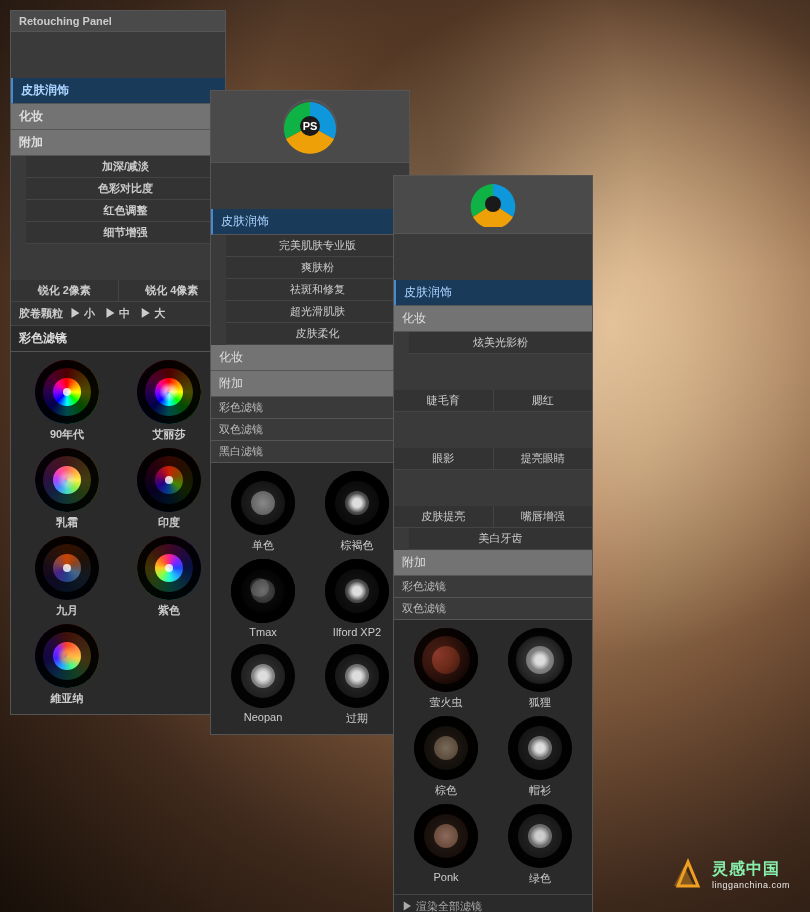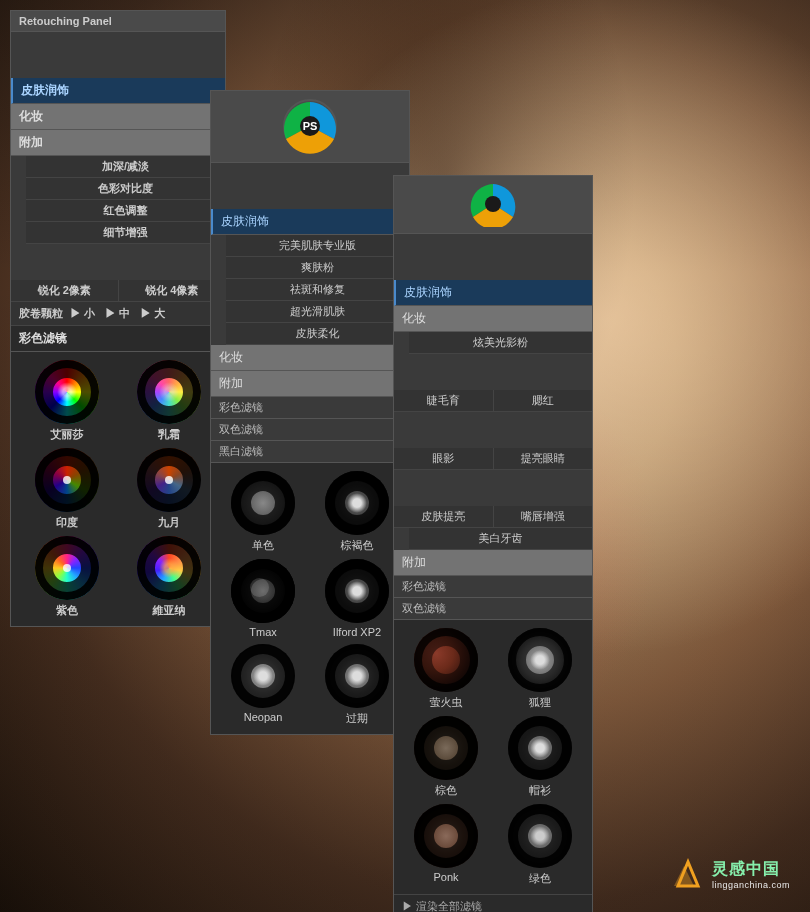--- a/index.html
+++ b/index.html
@@ -491,20 +491,24 @@
     <span class="grain-opt">▶ 小</span>
     <span class="grain-opt">▶ 中</span>
     <span class="grain-opt">▶ 大</span>
   </div>
 
   <div class="color-filter-header">彩色滤镜</div>
 
   <div class="color-grid">
 
     <div class="color-item">
+      <div class="color-wheel cw-90s cw-dot-center"></div>
+      <span class="color-item-label">90年代</span>
+    </div>
+    <div class="color-item">
       <div class="color-wheel cw-alice"></div>
       <span class="color-item-label">艾丽莎</span>
     </div>
 
     <div class="color-item">
       <div class="color-wheel cw-lactic"></div>
       <span class="color-item-label">乳霜</span>
     </div>
 
     <div class="color-item">

